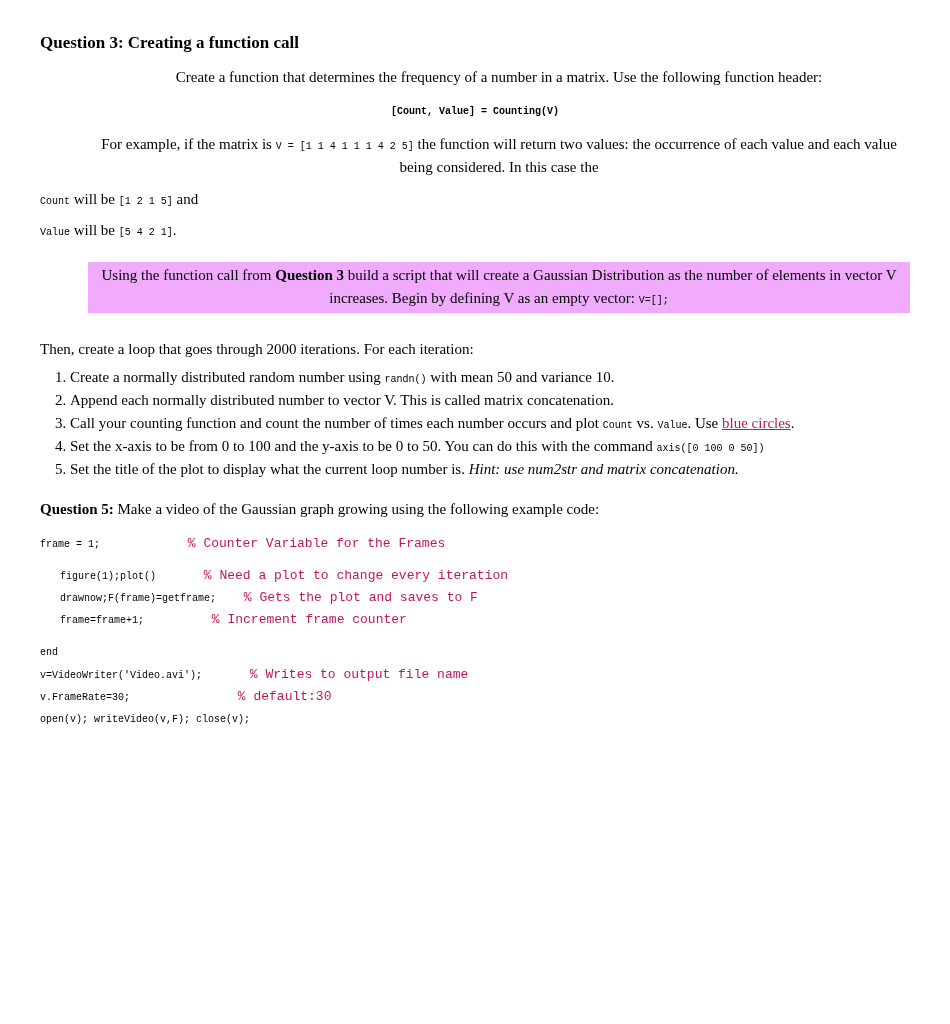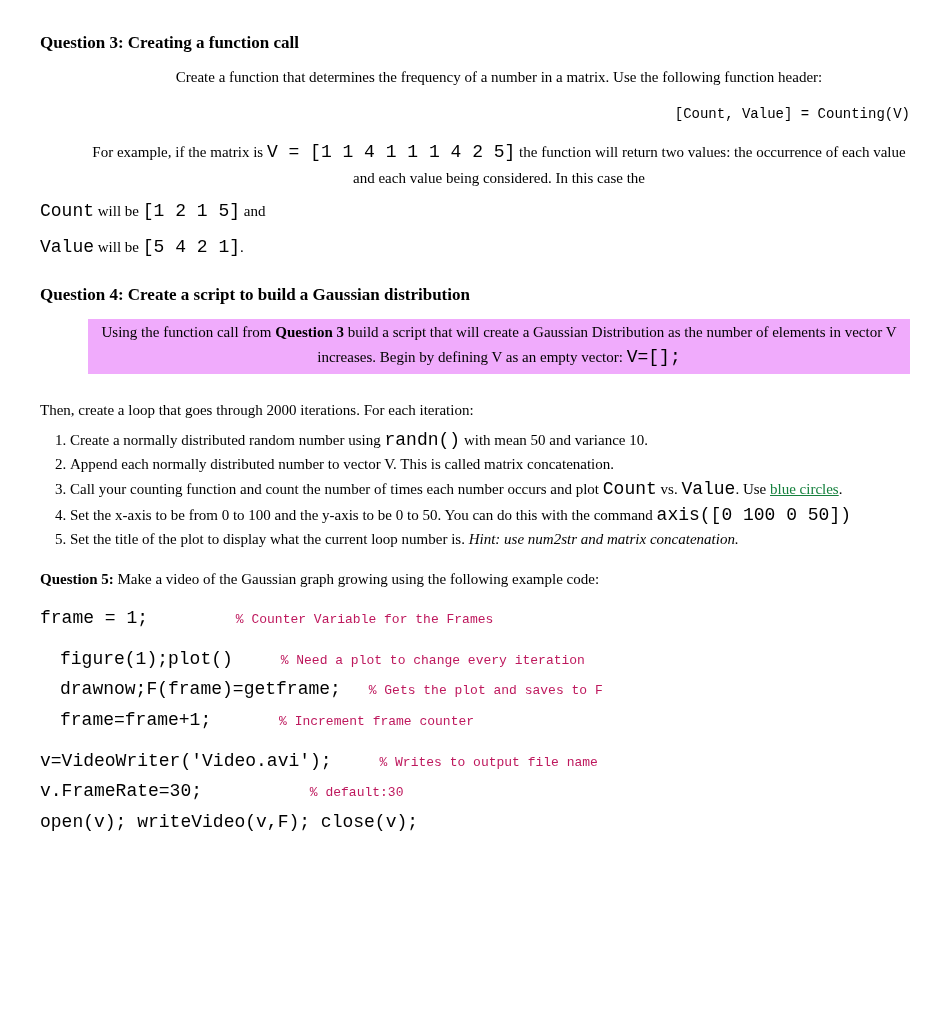--- a/index.html
+++ b/index.html
@@ -18,34 +18,35 @@
     }
     .content-block {
       margin-bottom: 18px;
     }
     .indent {
       margin-left: 48px;
       text-align: center;
     }
     .code-inline {
       font-family: "Courier New", Courier, monospace;
-      font-size: 18px;
+      font-size: 10px;
     }
     .code-center {
       font-family: "Courier New", Courier, monospace;
-      font-size: 14px;
-      text-align: right;
+      font-size: 10px;
+      text-align: center;
       margin: 14px 0;
+      font-weight: bold;
     }
     .highlight-block {
       background-color: #f0abfc;
       padding: 2px 0;
     }
     .blue-link {
-      color: #15803d;
+      color: #be185d;
       text-decoration: underline;
       text-align: right;
     }
     .code-block {
       font-family: "Courier New", Courier, monospace;
       font-size: 13px;
       margin: 12px 0;
       line-height: 1.7;
     }
     .code-comment {
@@ -87,21 +88,20 @@
   <p class="indent">Create a function that determines the frequency of a number in a matrix. Use the following function header:</p>
   <p class="code-center">[Count, Value] = Counting(V)</p>
   <p class="indent">
     <span>For example, if the matrix is </span><span class="code-inline">V = [1 1 4 1 1 1 4 2 5]</span><span> the function will return two values: the occurrence of each value and each value being considered. In this case the</span>
   </p>
   <p><span class="code-inline">Count</span> will be <span class="code-inline">[1 2 1 5]</span> and</p>
   <p><span class="code-inline">Value</span> will be <span class="code-inline">[5 4 2 1]</span>.</p>
 </div>
 
 <div class="content-block section-sep">
-  <p class="section-title">Question 4: Create a script to build a Gaussian distribution</p>
 
   <p class="indent highlight-block">
     <span>Using the function call from </span><strong>Question 3</strong><span> build a script that will create a Gaussian Distribution as the number of elements in vector V increases. Begin by defining V as an empty vector: </span><span class="code-inline">V=[];</span>
   </p>
 
   <br>
 
   <p>Then, create a loop that goes through 2000 iterations. For each iteration:</p>
 
   <ol>
@@ -139,20 +139,23 @@
     <div style="margin-left: 20px;">
       <span class="code-inline">drawnow;F(frame)=getframe;</span>
       <span style="margin-left: 20px;" class="code-comment">% Gets the plot and saves to F</span>
     </div>
     <div style="margin-left: 20px;">
       <span class="code-inline">frame=frame+1;</span>
       <span style="margin-left: 60px;" class="code-comment">% Increment frame counter</span>
     </div>
     <div style="height:10px;"></div>
     <div>
+      <span class="code-inline">end</span>
+    </div>
+    <div>
       <span class="code-inline">v=VideoWriter('Video.avi');</span>
       <span style="margin-left: 40px;" class="code-comment">% Writes to output file name</span>
     </div>
     <div>
       <span class="code-inline">v.FrameRate=30;</span>
       <span style="margin-left: 100px;" class="code-comment">% default:30</span>
     </div>
     <div>
       <span class="code-inline">open(v); writeVideo(v,F); close(v);</span>
     </div>

